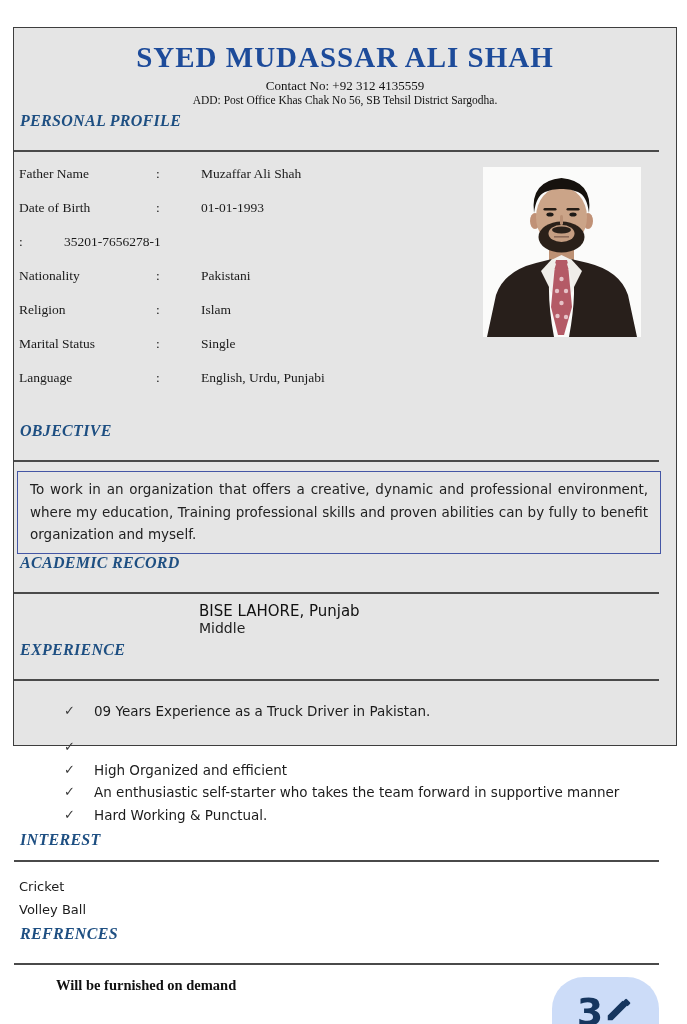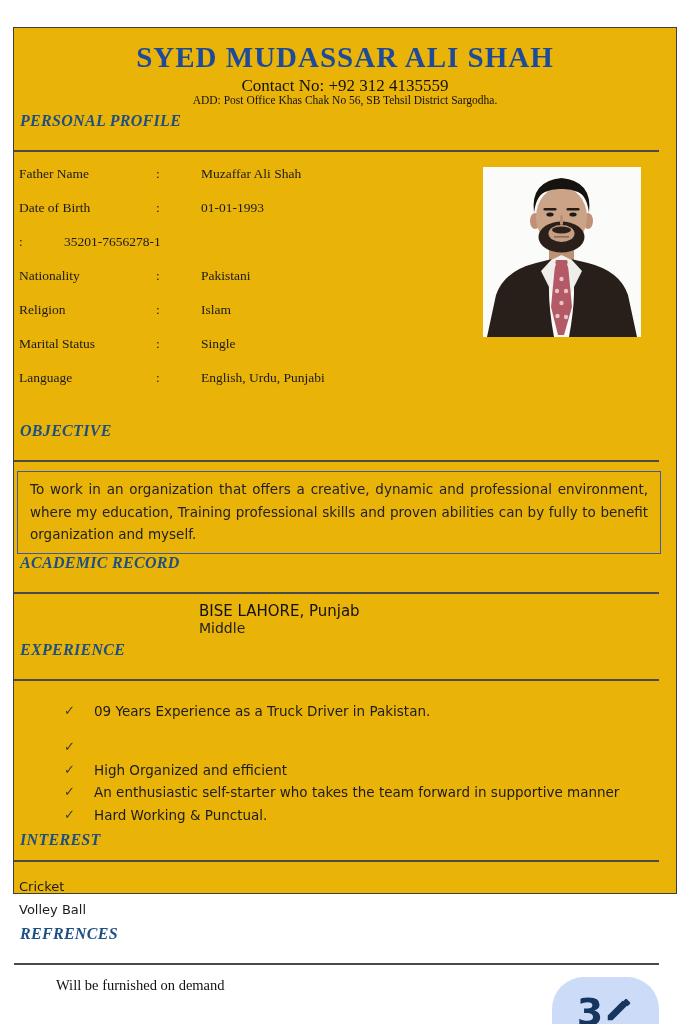--- a/index.html
+++ b/index.html
@@ -7,37 +7,37 @@
   body {
     position: relative;
     background: #ffffff;
     overflow: hidden;
     font-family: "Liberation Serif", serif;
     color: #1a1a1a;
   }
   .page {
     position: absolute;
     left: 13px; top: 27px;
-    width: 664px; height: 867px;
+    width: 664px; height: 719px;
     border: 1.5px solid #3e3e3e;
-    background: #eab308;
+    background: #e5e5e5;
   }
   .content { position: relative; width: 100%; height: 100%; }
 
   
   .hdr { text-align: center; margin-top: 13px; }
   .name {
     font-family: "Liberation Serif", serif;
     font-weight: bold;
     font-size: 29px;
     line-height: 33px;
     letter-spacing: 1px;
     color: #1d4b9a;
   }
-  .contact { font-size: 17px; line-height: 15px; margin-top: 4px; color: #111; }
+  .contact { font-size: 13px; line-height: 15px; margin-top: 4px; color: #111; }
   .address { font-size: 11.5px; line-height: 15px; color: #111; }
 
   
   .sec {
     margin-right: 17px;
     border-bottom: 2px solid #4a4a4a;
     padding: 0 0 20px 6px;
   }
   .sec.gap { padding-bottom: 11px; }
   .sec .sec-t {
@@ -105,21 +105,21 @@
     padding-left: 5px;
     font-family: "DejaVu Sans", sans-serif;
     font-size: 13px;
     line-height: 16px;
     margin-bottom: 7px;
     color: #1c1c1c;
     margin-top: 7px;
   }
 
   
-  .refs-text { margin: 12px 0 0 42px; font-size: 14.5px; color: #111; }
+  .refs-text { margin: 12px 0 0 42px; font-size: 14.5px; color: #111; font-weight: bold; }
 
   
   .mt-pp   { margin-top: 4px; }
   .mt-obj  { margin-top: 18px; }
   .mt-acad { margin-top: 0; }
   .mt-exp  { margin-top: 4px; }
   .mt-comp { margin-top: 18px; }
   .mt-int  { margin-top: 8px; }
   .mt-ref  { margin-top: 2px; }
 

